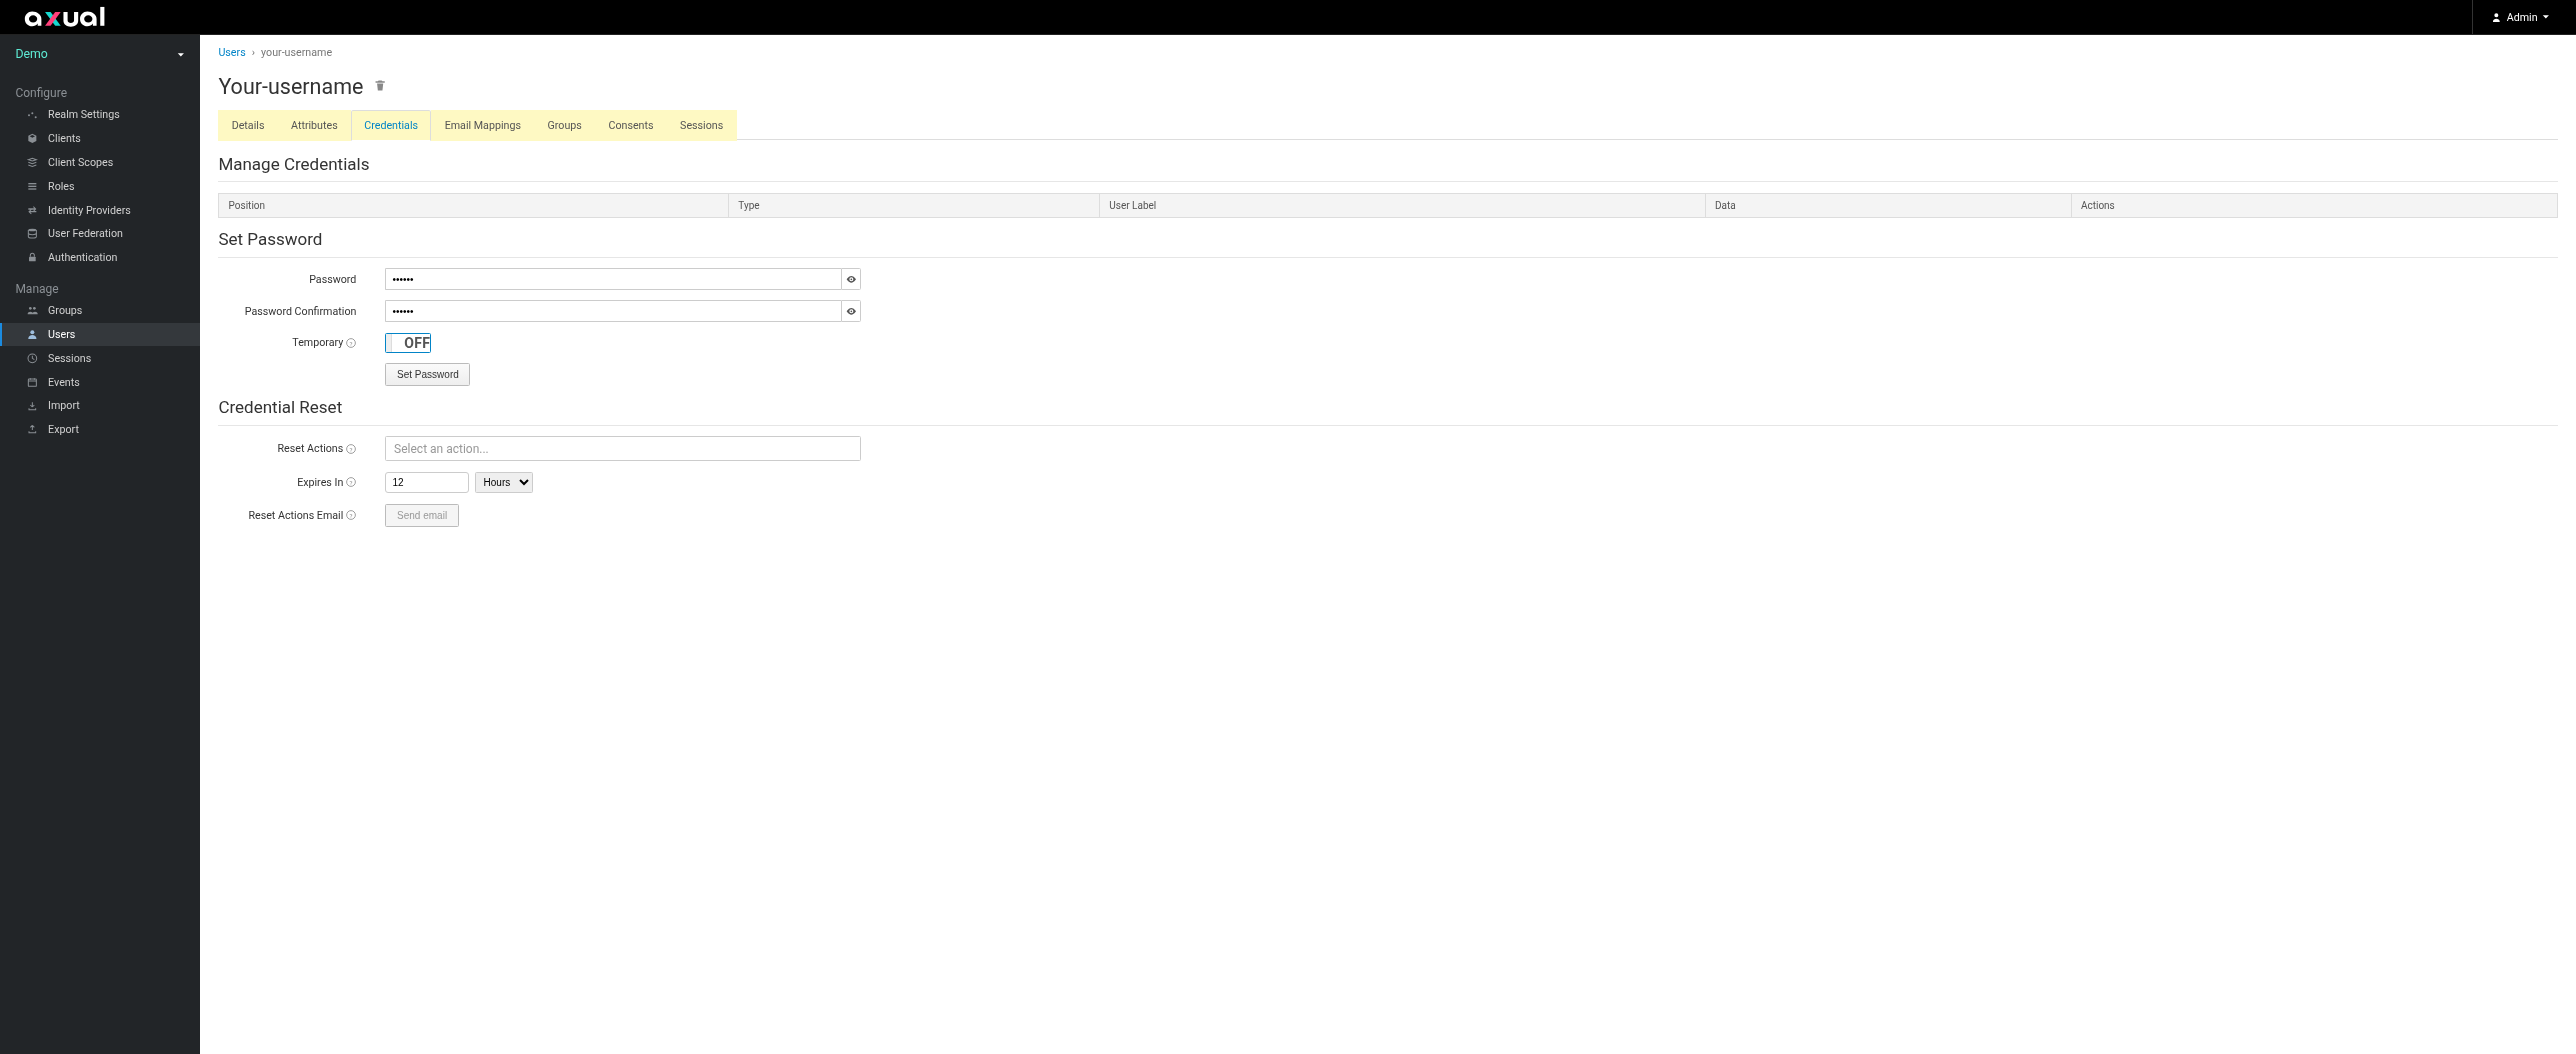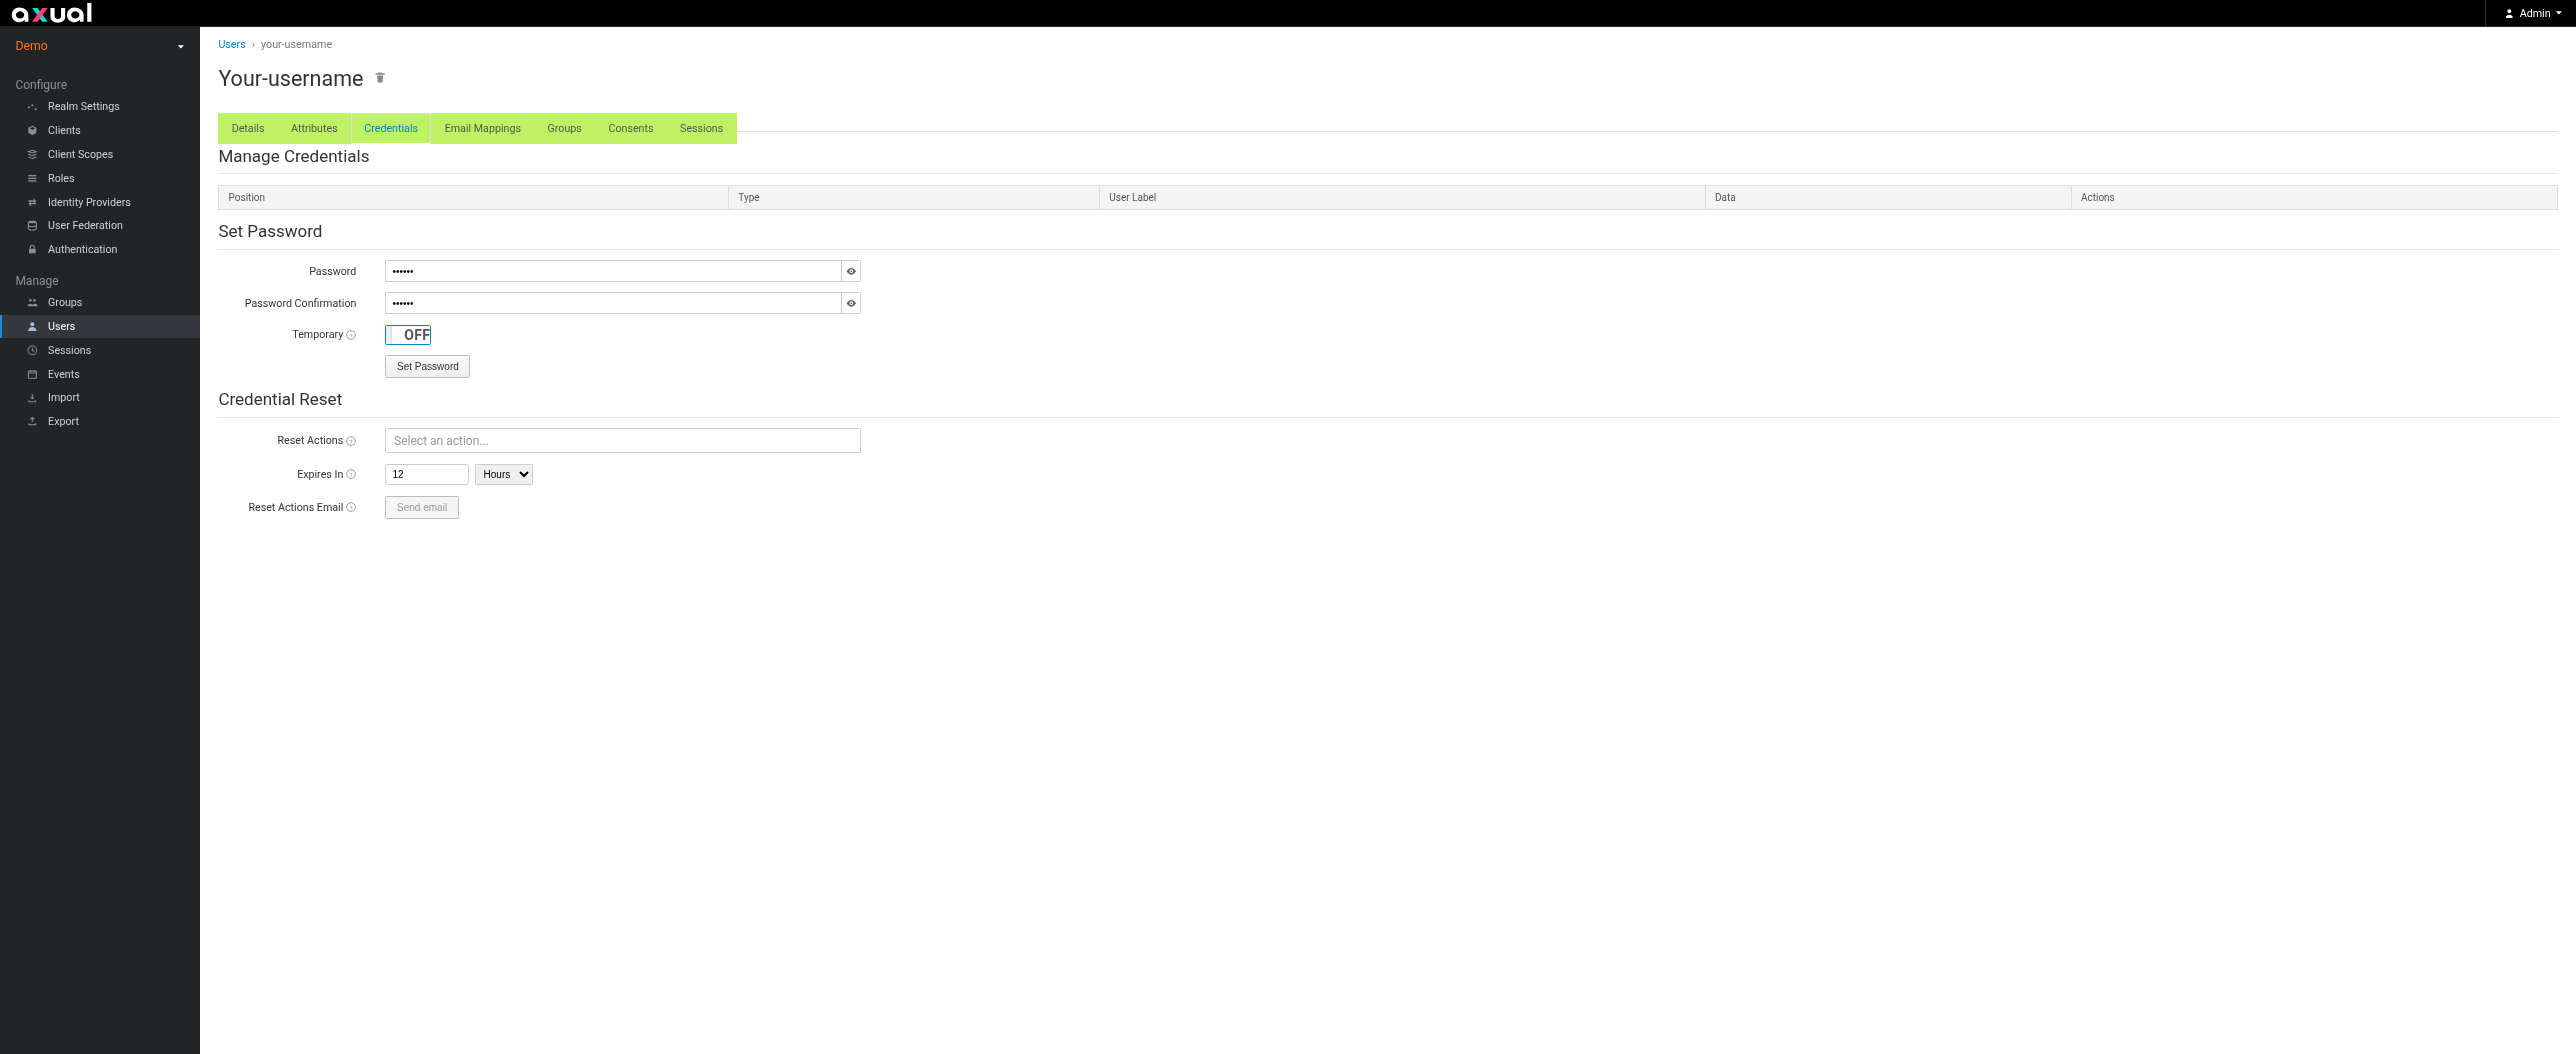--- a/index.html
+++ b/index.html
@@ -1,38 +1,38 @@
 <!DOCTYPE html>
 <html><head>
 <meta charset="utf-8">
 <style>
   * { box-sizing: border-box; margin: 0; padding: 0; }
   html, body { height: 100%; font-family: -apple-system, BlinkMacSystemFont, "Segoe UI", Roboto, "Helvetica Neue", Arial, sans-serif; font-size: 10.7px; color: #333; background: #fff; }
   .app { display: flex; flex-direction: column; height: 100vh; }
-  .topbar { height: 27px; background: #000; display: flex; align-items: center; justify-content: space-between; padding: 0 4px; border-bottom: 0.8px solid #222; }
+  .topbar { height: 35px; background: #000; display: flex; align-items: center; justify-content: space-between; padding: 0 17px; border-bottom: 0.8px solid #222; }
   .logo { height: 26px; display: flex; align-items: center; }
   .logo svg { height: 23px; }
   .userarea { color: #fff; display: flex; align-items: center; gap: 4.6px; font-size: 10.7px; border-left: 0.8px solid #333; height: 100%; padding: 0 9.2px 0 18.4px; cursor: pointer; }
   .userarea .icon { width: 10.7px; height: 10.7px; }
   .body { flex: 1; display: flex; min-height: 0; }
   .sidebar { width: 200px; background: #222528; color: #ccc; display: flex; flex-direction: column; }
-  .realm-select { padding: 12.3px 15.4px; display: flex; align-items: center; justify-content: space-between; color: #f97316; font-size: 12.3px; cursor: pointer; }
+  .realm-select { padding: 12.3px 15.4px; display: flex; align-items: center; justify-content: space-between; color: #5eead4; font-size: 12.3px; cursor: pointer; }
   .side-section { padding: 12.3px 15.4px 3.1px; font-size: 12px; color: #8a8f94; }
   .side-item { display: flex; align-items: center; gap: 9.2px; padding: 5.4px 14px 5.4px 24.6px; font-size: 10.7px; color: #d0d0d0; cursor: pointer; border-left: 2.3px solid transparent; }
   .side-item.active { background: #34383c; border-left: 2.3px solid #1b8be0; color: #fff; }
   .side-item .micon { width: 12.3px; height: 12.3px; color: #8a8f94; display: inline-flex; align-items: center; justify-content: center; flex-shrink: 0; }
   .side-item.active .micon { color: #9fbfde; }
   .content { flex: 1; padding: 10.7px 18.4px 18.4px; overflow: auto; }
   .breadcrumb { font-size: 10.7px; margin-bottom: 15.4px; display: flex; align-items: center; gap: 6.1px; color: #777; }
   .breadcrumb a { color: #0284c7; text-decoration: none; }
   .page-title-row { display: flex; align-items: center; gap: 10.7px; margin-bottom: 9.2px; }
   .page-title { font-size: 21.5px; font-weight: 400; color: #333; }
   .trash { color: #888; cursor: pointer; }
   .tabs { display: flex; border-bottom: 0.8px solid #ddd; margin-bottom: 14px; }
-  .tab { padding: 7.7px 12.3px; font-size: 10.7px; color: #555; cursor: pointer; border: 0.8px solid transparent; border-bottom: none; position: relative; top: 13px; background: #bef264; }
+  .tab { padding: 7.7px 12.3px; font-size: 10.7px; color: #555; cursor: pointer; border: 0.8px solid transparent; border-bottom: none; position: relative; top: 2px; background: #fef9c3; }
   .tab.active { border: 0.8px solid #ddd; border-bottom: 0.8px solid #fff; color: #0284c7; border-radius: 2.3px 2.3px 0 0; }
   h2.section { font-size: 17px; font-weight: 400; margin: 10.7px 0 7.7px; color: #333; }
   .divider { border-bottom: 0.8px solid #e6e6e6; margin-bottom: 10.7px; }
   table.cred-table { width: 100%; border-collapse: collapse; border: 0.8px solid #ddd; font-size: 10px; }
   table.cred-table th { text-align: left; padding: 6.1px 9.2px; background: #f4f4f4; border: 0.8px solid #ddd; font-weight: 400; color: #555; }
   .form-row { display: flex; align-items: center; margin-bottom: 10.7px; }
   .form-label { width: 167px; text-align: right; padding-right: 29px; font-size: 10.7px; color: #333; display: flex; justify-content: flex-end; align-items: center; gap: 3.1px; }
   .form-control { flex: 0 0 auto; }
   .input-group { display: flex; width: 476px; }
   .input-group input { flex: 1; height: 21.5px; border: 0.8px solid #ccc; border-right: none; border-radius: 1.5px 0 0 1.5px; padding: 0 6.1px; font-size: 10px; }

